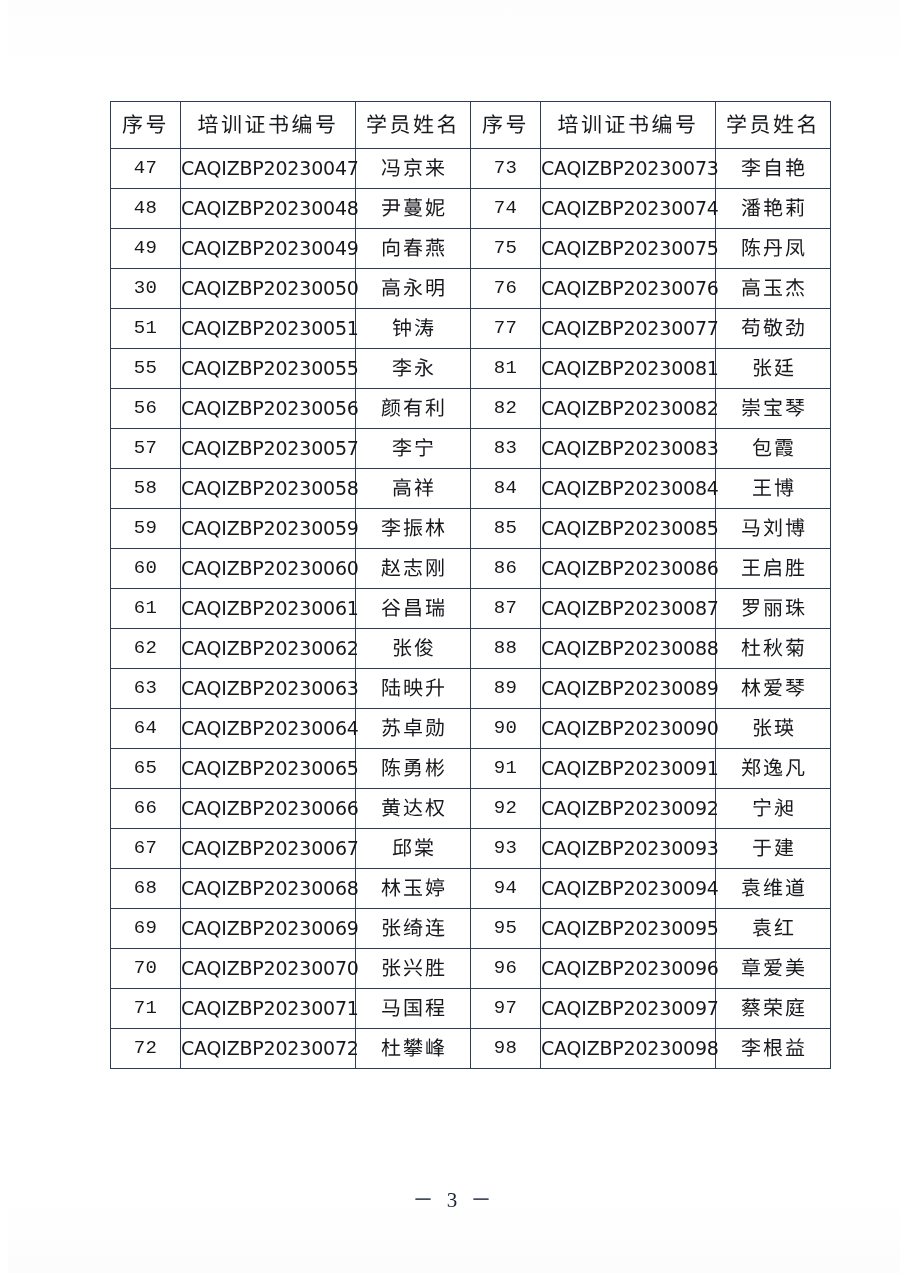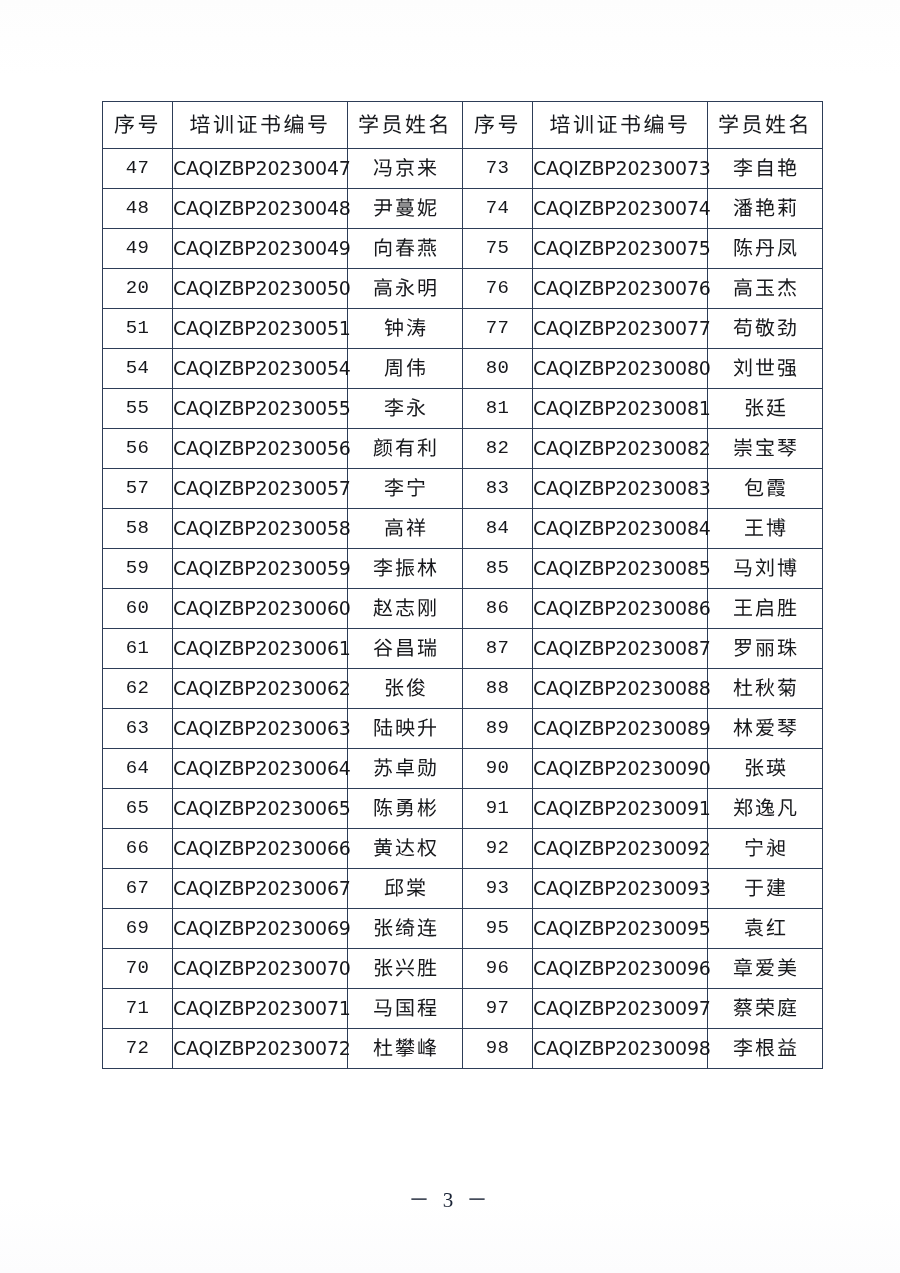--- a/index.html
+++ b/index.html
@@ -15,20 +15,21 @@
     position: relative;
     overflow: hidden;
   }
 
   
   .page {
     position: absolute;
     inset: 0;
     background:
       linear-gradient(180deg, #fdfdfd 0%, #ffffff 6%, #ffffff 94%, #fcfcfd 100%);
+    margin-left: 8px;
   }
 
   .table-wrap {
     position: absolute;
     left: 102px;
     top: 101px;
     width: 720px;
   }
 
   table.roster {
@@ -136,44 +137,36 @@
           </tr>
           <tr>
             <td class="seq">49</td>
             <td class="cert">CAQIZBP20230049</td>
             <td class="name">向春燕</td>
             <td class="seq">75</td>
             <td class="cert">CAQIZBP20230075</td>
             <td class="name">陈丹凤</td>
           </tr>
           <tr>
-            <td class="seq">20</td>
+            <td class="seq">30</td>
             <td class="cert">CAQIZBP20230050</td>
             <td class="name">高永明</td>
             <td class="seq">76</td>
             <td class="cert">CAQIZBP20230076</td>
             <td class="name">高玉杰</td>
           </tr>
           <tr>
             <td class="seq">51</td>
             <td class="cert">CAQIZBP20230051</td>
             <td class="name">钟涛</td>
             <td class="seq">77</td>
             <td class="cert">CAQIZBP20230077</td>
             <td class="name">苟敬劲</td>
           </tr>
           <tr>
-            <td class="seq">54</td>
-            <td class="cert">CAQIZBP20230054</td>
-            <td class="name">周伟</td>
-            <td class="seq">80</td>
-            <td class="cert">CAQIZBP20230080</td>
-            <td class="name">刘世强</td>
-          </tr>
-          <tr>
             <td class="seq">55</td>
             <td class="cert">CAQIZBP20230055</td>
             <td class="name">李永</td>
             <td class="seq">81</td>
             <td class="cert">CAQIZBP20230081</td>
             <td class="name">张廷</td>
           </tr>
           <tr>
             <td class="seq">56</td>
             <td class="cert">CAQIZBP20230056</td>
@@ -264,20 +257,28 @@
           </tr>
           <tr>
             <td class="seq">67</td>
             <td class="cert">CAQIZBP20230067</td>
             <td class="name">邱棠</td>
             <td class="seq">93</td>
             <td class="cert">CAQIZBP20230093</td>
             <td class="name">于建</td>
           </tr>
           <tr>
+            <td class="seq">68</td>
+            <td class="cert">CAQIZBP20230068</td>
+            <td class="name">林玉婷</td>
+            <td class="seq">94</td>
+            <td class="cert">CAQIZBP20230094</td>
+            <td class="name">袁维道</td>
+          </tr>
+          <tr>
             <td class="seq">69</td>
             <td class="cert">CAQIZBP20230069</td>
             <td class="name">张绮连</td>
             <td class="seq">95</td>
             <td class="cert">CAQIZBP20230095</td>
             <td class="name">袁红</td>
           </tr>
           <tr>
             <td class="seq">70</td>
             <td class="cert">CAQIZBP20230070</td>

